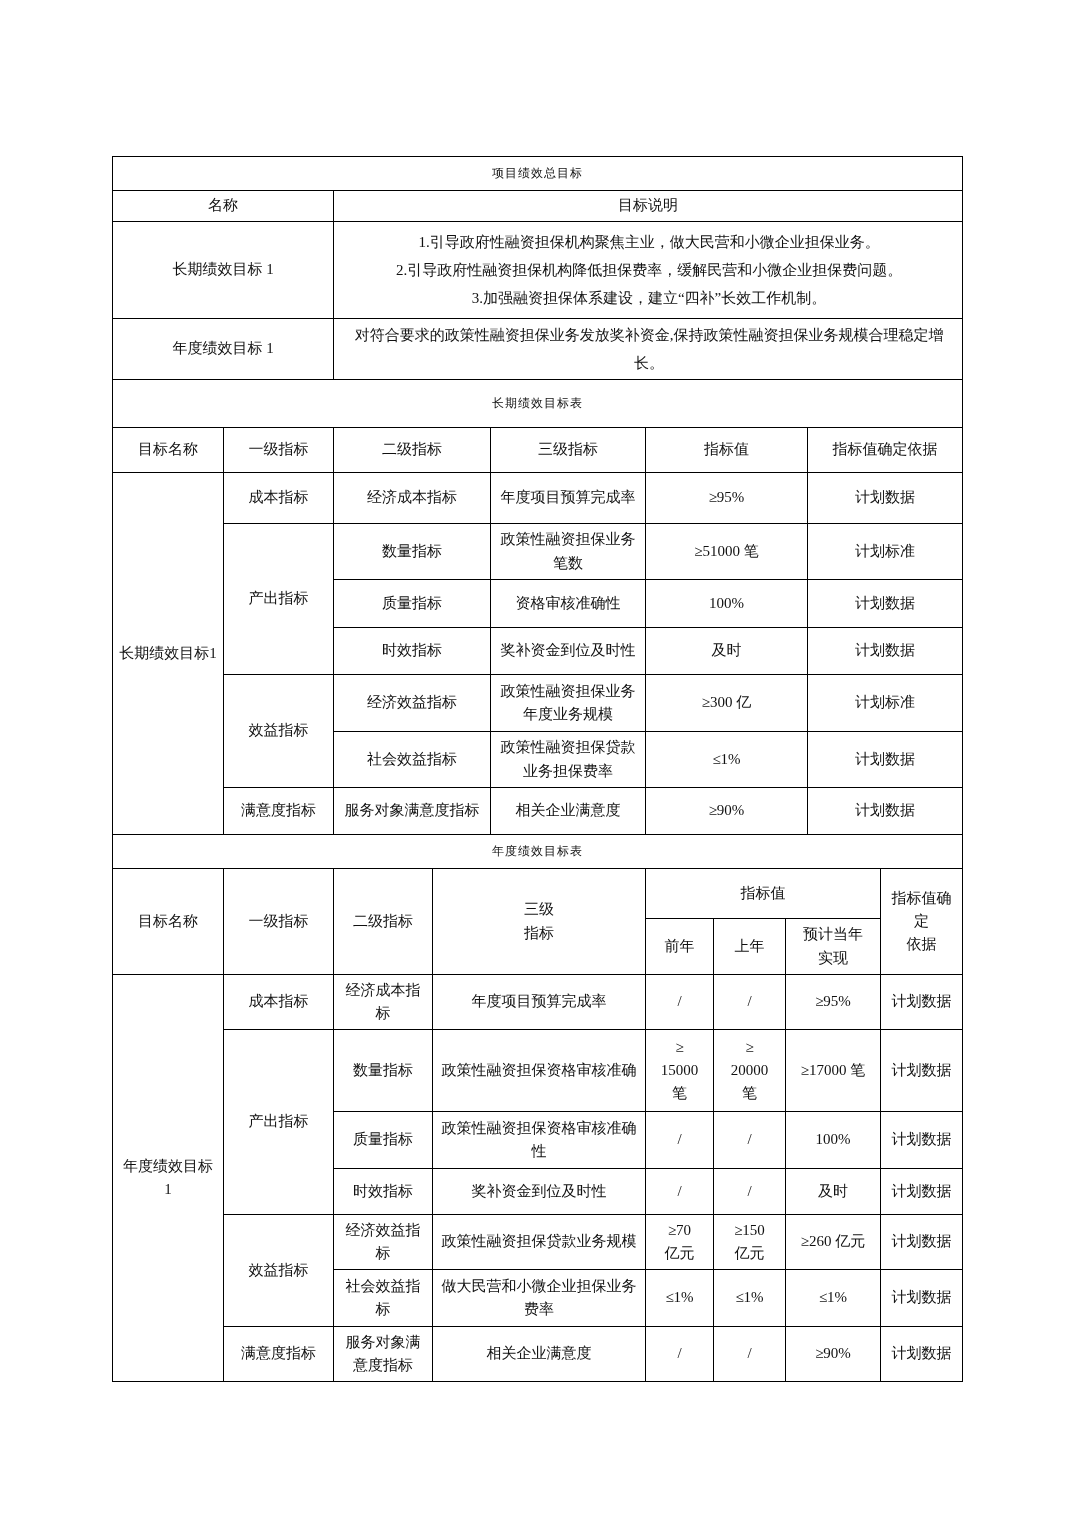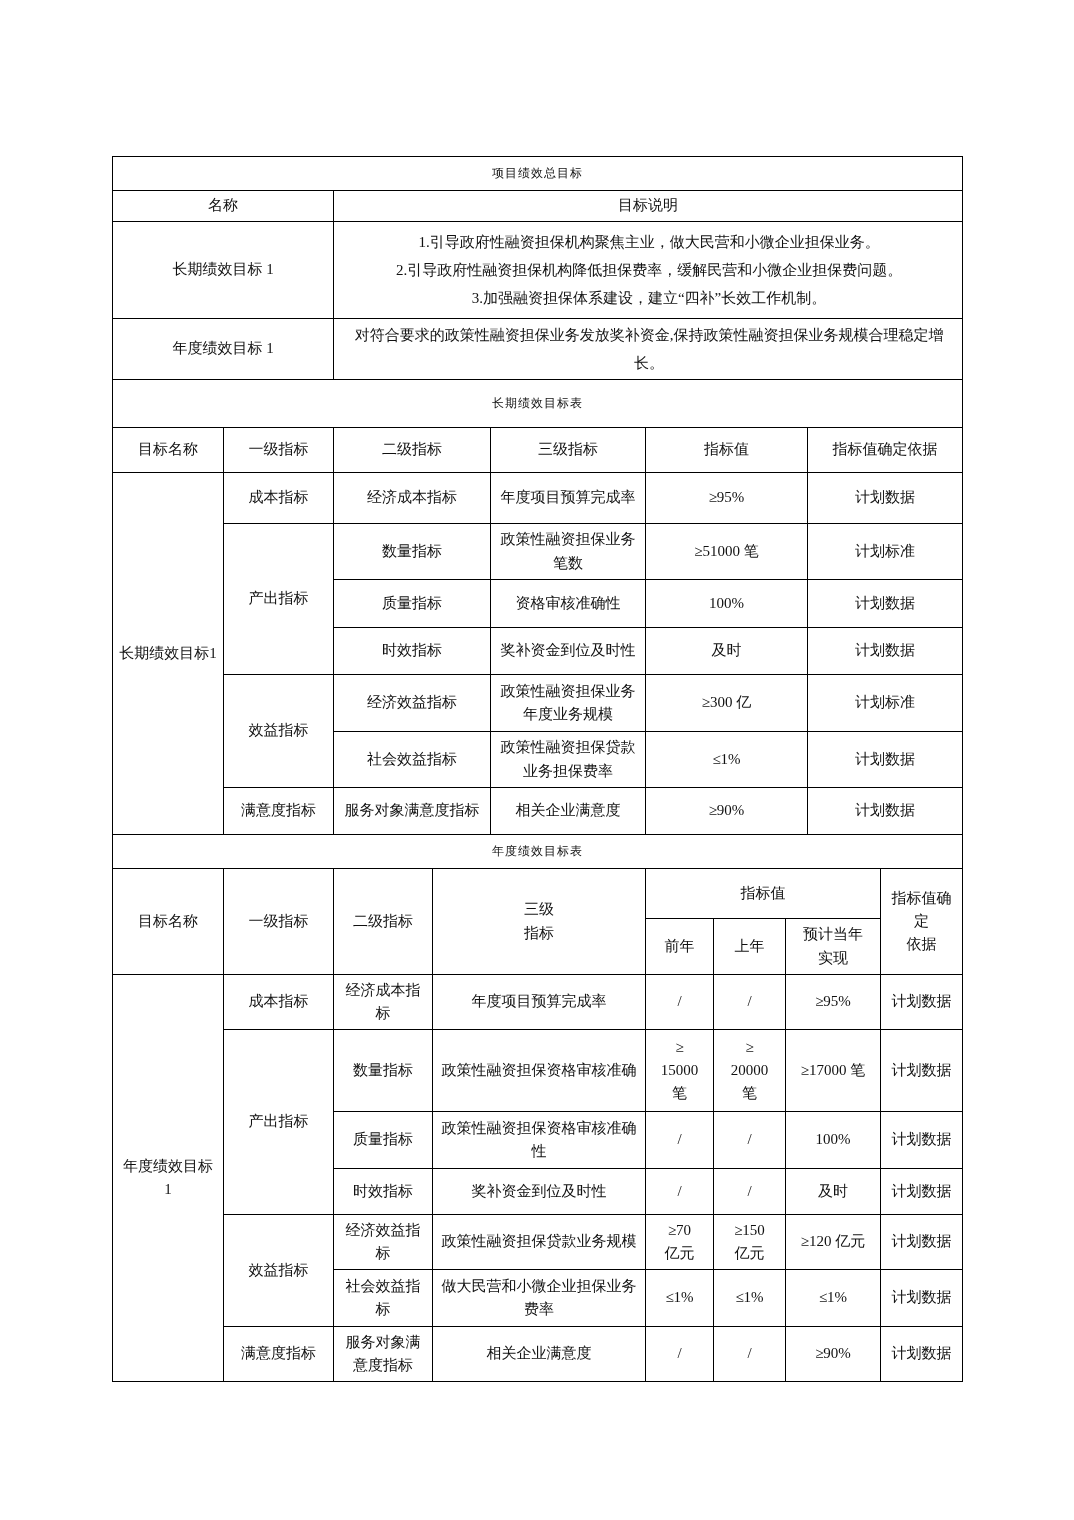--- a/index.html
+++ b/index.html
@@ -231,21 +231,21 @@
     </tr>
     <tr style="height:55px">
       <td rowspan="2">效益指标</td>
       <td>经济效益指
 标</td>
       <td>政策性融资担保贷款业务规模</td>
       <td>≥70
 亿元</td>
       <td>≥150
 亿元</td>
-      <td>≥120 亿元</td>
+      <td>≥260 亿元</td>
       <td>计划数据</td>
     </tr>
     <tr style="height:57px">
       <td>社会效益指
 标</td>
       <td>做大民营和小微企业担保业务
 费率</td>
       <td>≤1%</td>
       <td>≤1%</td>
       <td>≤1%</td>

